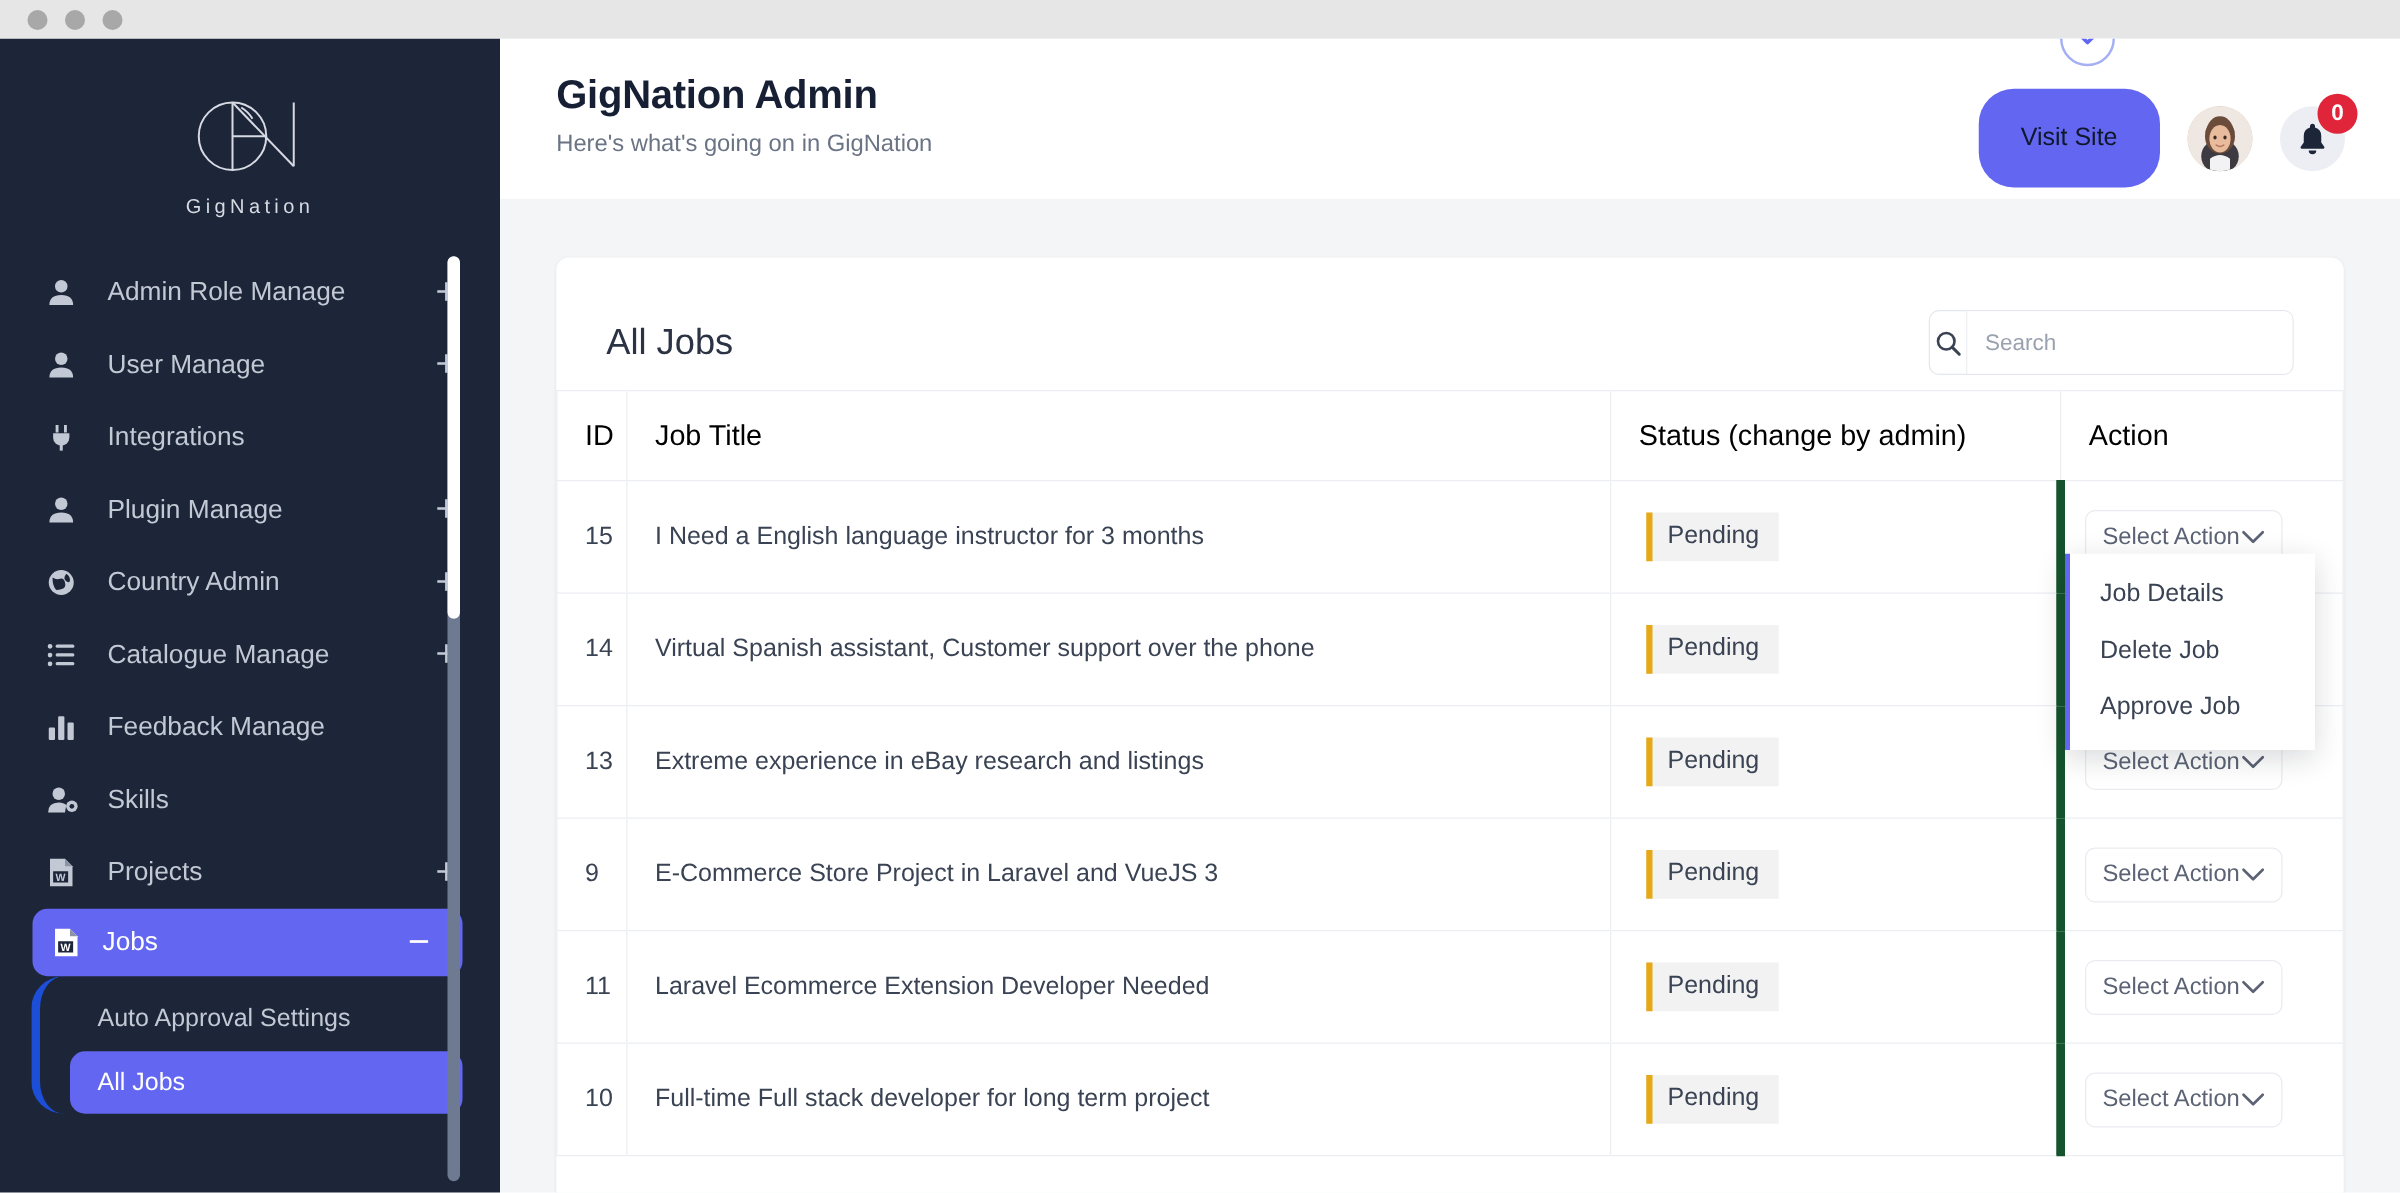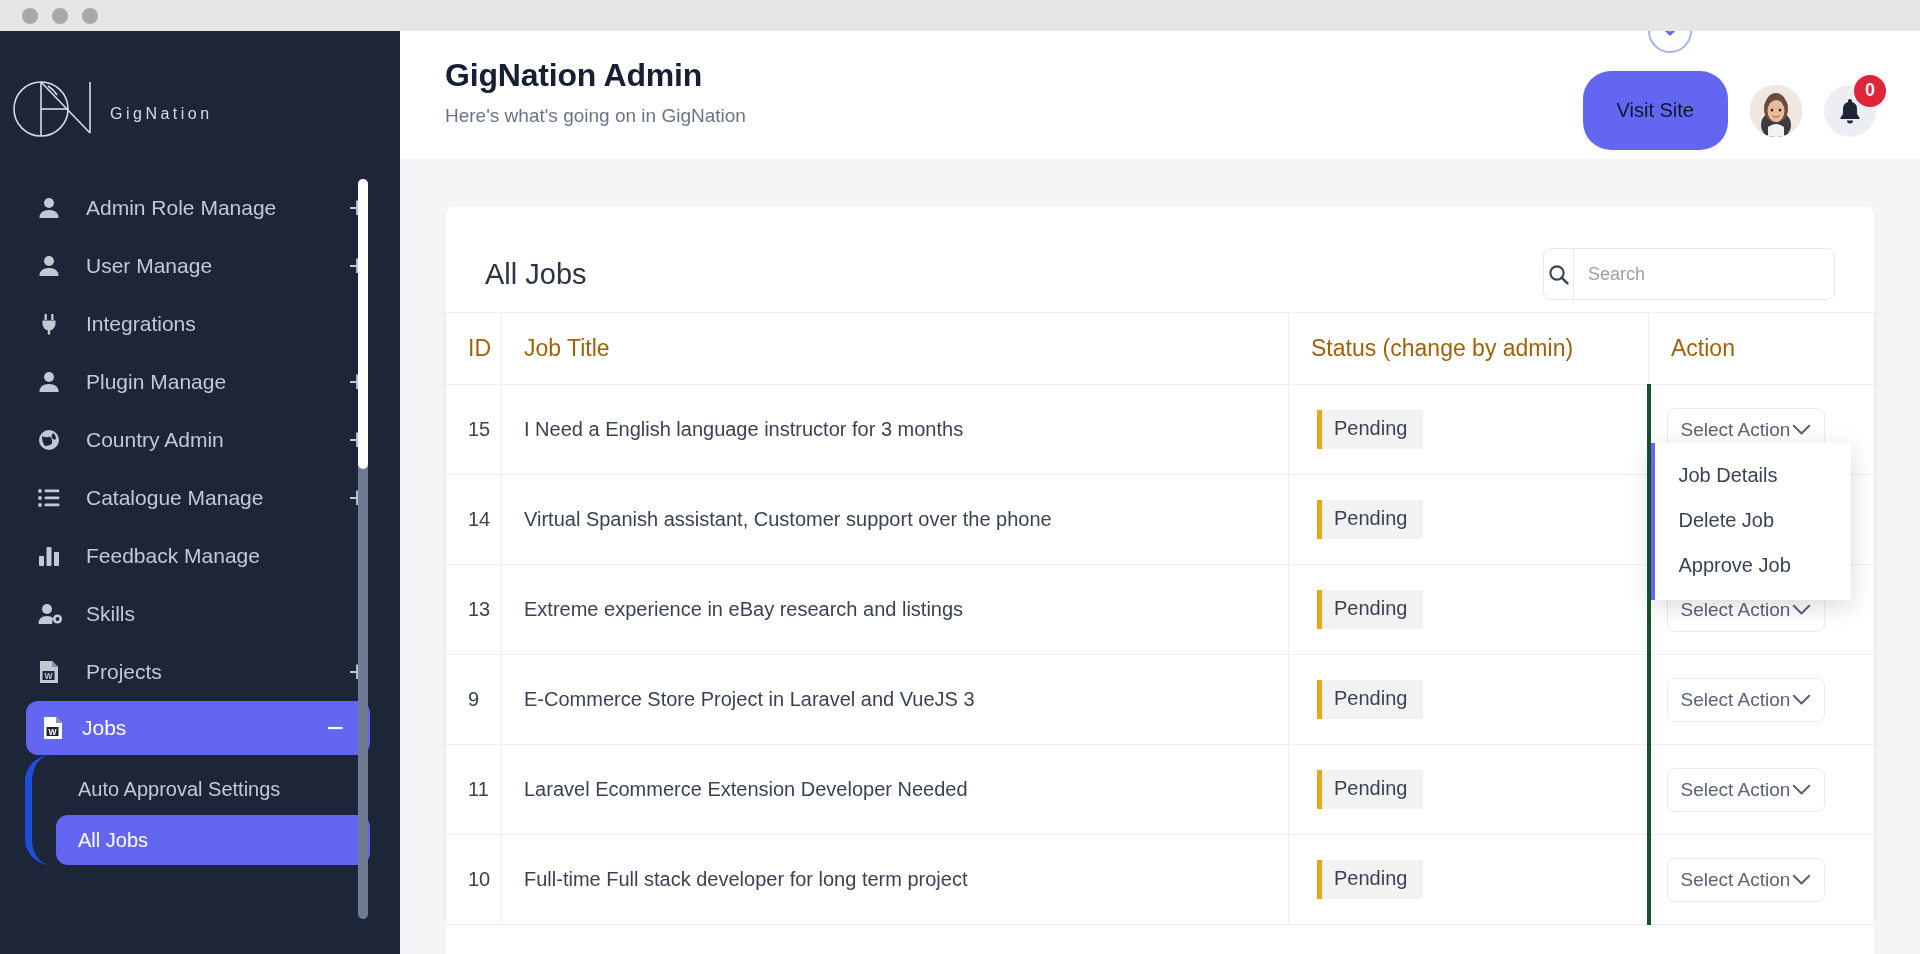--- a/index.html
+++ b/index.html
@@ -22,21 +22,21 @@
 
   
   #sidebar {
     position: absolute; top: 31px; left: 0;
     width: 400px; height: 923px;
     background: #1d2639;
     overflow: hidden;
   }
   #brand {
     padding-top: 40px;
-    display: flex; flex-direction: row;
+    display: flex; flex-direction: column;
     align-items: center;
   }
   #brand-mark { width: 110px; height: 78px; }
   #brand-name {
     margin-top: 8px;
     color: #d7dae2;
     font-size: 16px;
     letter-spacing: 3.5px;
   }
 
@@ -204,41 +204,41 @@
     flex: 1; border: none; outline: none;
     font-size: 18px; font-family: inherit;
     color: #2c3344; padding: 0 14px;
   }
   #search-input::placeholder { color: #9aa1ae; }
 
   
   #jobs-table { width: 100%; border-collapse: collapse; table-layout: fixed; }
   #jobs-table thead th {
     text-align: left;
-    font-size: 23px; font-weight: normal; color: #a16207;
+    font-size: 23px; font-weight: normal; color: #000000;
     padding: 22px 0 22px 0;
     border-top: 1px solid #eceef2;
     border-bottom: 1px solid #eceef2;
     height: 70px;
   }
   #jobs-table thead th.c-id { width: 56px; padding-left: 22px; border-left: 1px solid #eceef2; }
   #jobs-table thead th.c-title { padding-left: 22px; border-left: 1px solid #eceef2; }
   #jobs-table thead th.c-status { width: 360px; padding-left: 22px; border-left: 1px solid #eceef2; }
   #jobs-table thead th.c-action { width: 226px; padding-left: 22px; border-left: 1px solid #eceef2; border-right: 1px solid #eceef2; }
 
   #jobs-table tbody td {
     font-size: 20px; color: #3a4354;
     border-bottom: 1px solid #eceef2;
     height: 90px;
     vertical-align: middle;
   }
   #jobs-table tbody td.c-id { padding-left: 22px; border-left: 1px solid #eceef2; }
   #jobs-table tbody td.c-title { padding-left: 22px; border-left: 1px solid #eceef2; }
   #jobs-table tbody td.c-status { padding-left: 16px; border-left: 1px solid #eceef2; }
-  #jobs-table tbody td.c-action { padding-left: 16px; border-left: 4px solid #14532d; border-right: 1px solid #eceef2; position: relative; margin-left: 44px; }
+  #jobs-table tbody td.c-action { padding-left: 16px; border-left: 7px solid #14532d; border-right: 1px solid #eceef2; position: relative; margin-left: 44px; }
 
   .status-badge {
     display: inline-block;
     background: #f2f2f2;
     border-left: 5px solid #e6a817;
     color: #3a4354;
     font-size: 20px;
     padding: 7px 16px 9px 12px;
     margin-left: 12px;
   }

